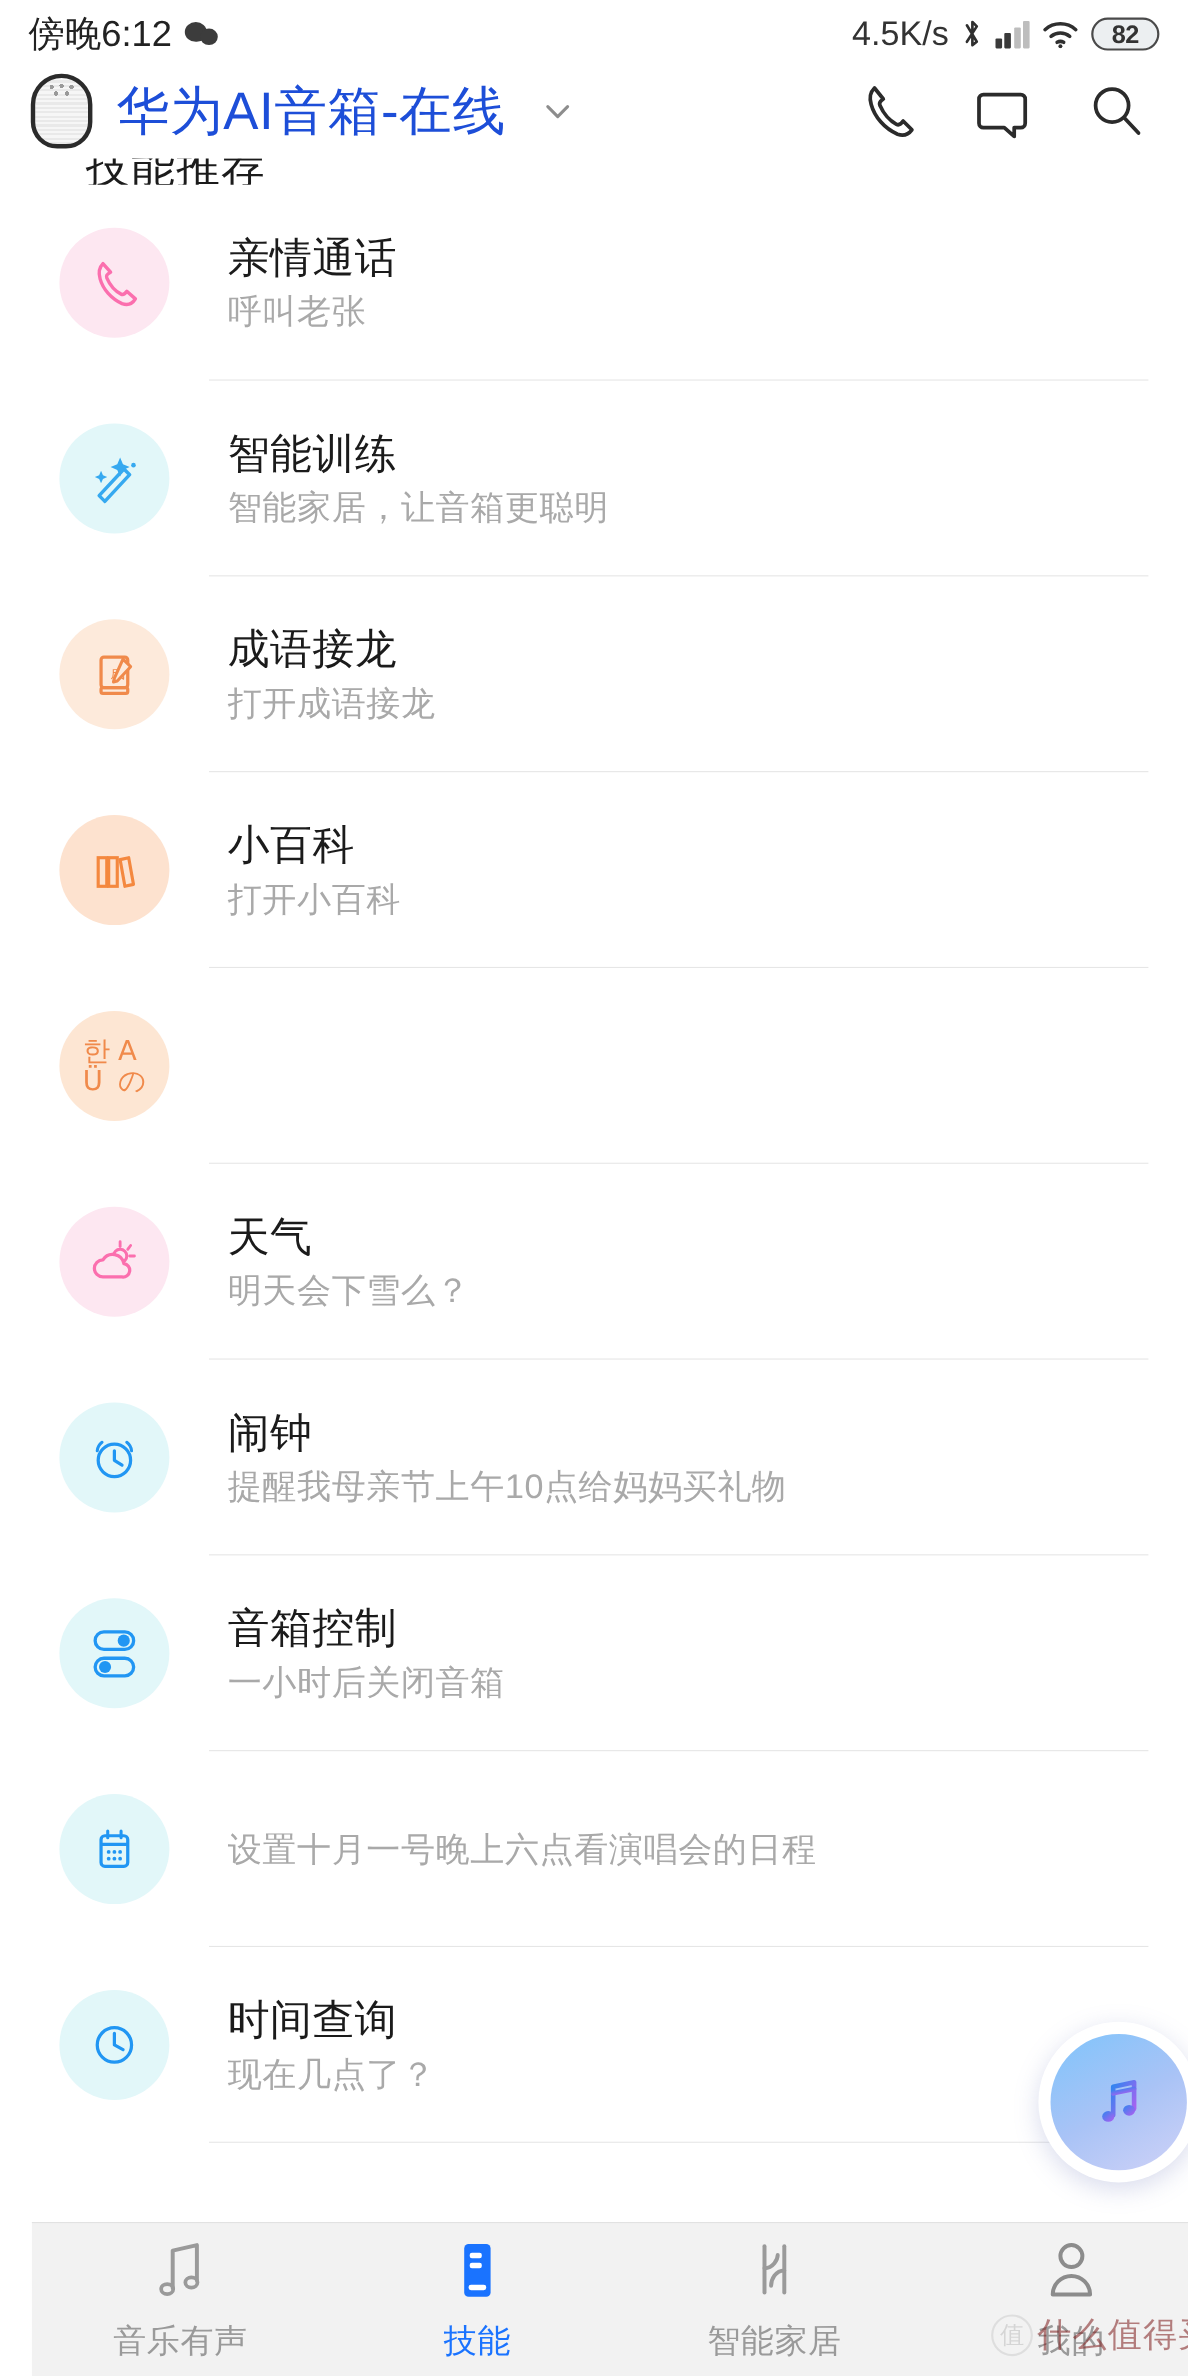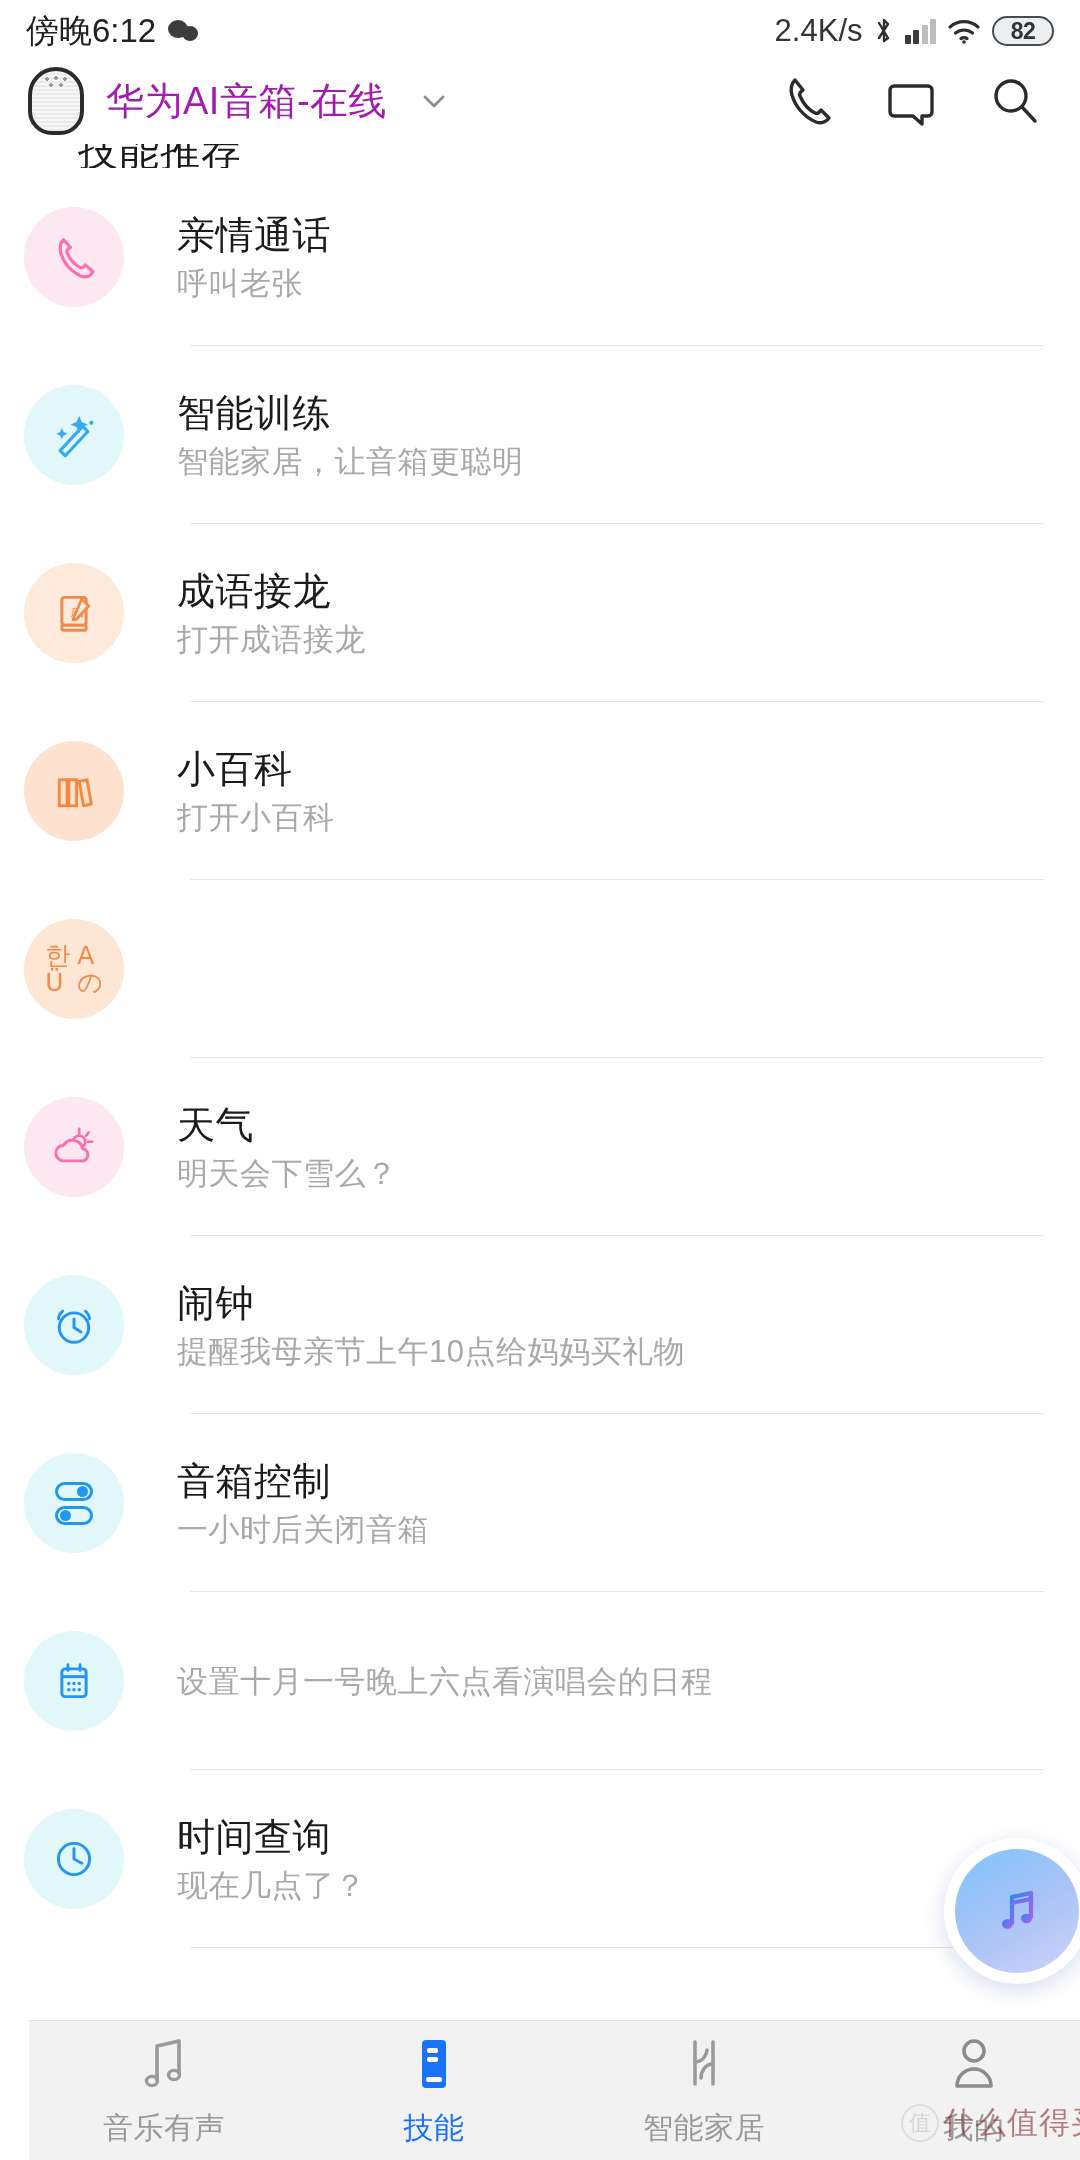--- a/index.html
+++ b/index.html
@@ -57,42 +57,42 @@
   .spk::before{
     content:""; position:absolute; top:5px; left:50%; transform:translateX(-50%);
     width:26px; height:12px;
     background:
       radial-gradient(circle 2px at 4px 3px,#9a9a9a 99%,transparent),
       radial-gradient(circle 2px at 13px 2px,#9a9a9a 99%,transparent),
       radial-gradient(circle 2px at 22px 3px,#9a9a9a 99%,transparent),
       radial-gradient(circle 2px at 8px 9px,#9a9a9a 99%,transparent),
       radial-gradient(circle 2px at 18px 9px,#9a9a9a 99%,transparent);
   }
-  .dev-name{ font-size:38px; color:#a21caf; letter-spacing:0.5px; white-space:nowrap; }
+  .dev-name{ font-size:48px; color:#1d4ed8; letter-spacing:0.5px; white-space:nowrap; }
   .chev{ width:30px; height:30px; margin-left:10px; }
   .hdr-actions{ display:flex; align-items:center; gap:46px; padding-right:8px; }
   .hicon{ width:58px; height:58px; display:flex; align-items:center; justify-content:center; }
 
   
   .sec-wrap{
     position:absolute; top:144px; left:0; width:1080px; height:24px;
     overflow:hidden;
     margin-left:44px;
   }
   .sec-title{
     position:absolute; top:-20px; left:34px;
     font-size:40px; color:#1b1b1b; letter-spacing:1px; white-space:nowrap;
   }
 
   
   .list{
     position:absolute; top:168px; left:0; width:1080px; height:1852px;
     overflow:hidden;
   }
-  .row{ position:relative; height:178px; display:flex; align-items:center; padding-left:24px; }
+  .row{ position:relative; height:178px; display:flex; align-items:center; padding-left:54px; }
   .row .sep{
     position:absolute; bottom:0; left:190px; right:36px; height:1.5px; background:#e6e6e6;
   }
   .row:last-child .sep{ left:190px; }
   .icon-badge{
     width:100px; height:100px; border-radius:50%;
     display:flex; align-items:center; justify-content:center; flex:0 0 auto;
   }
   .row-txt{ margin-left:53px; display:flex; flex-direction:column; gap:14px; }
   .row-title{ font-size:38px; color:#1b1b1b; line-height:1; letter-spacing:0.5px; }
@@ -164,21 +164,21 @@
 
   <div class="statusbar">
     <div class="sb-left">
       <span class="sb-time">傍晚6:12</span>
       <span class="sb-wechat">
         <i class="b1"></i>
           <i class="b2"></i>
       </span>
     </div>
     <div class="sb-right">
-      <span class="sb-net">2.4K/s</span>
+      <span class="sb-net">4.5K/s</span>
       <span class="bt-icon">
         <svg viewBox="0 0 20 30" width="20" height="30">
           <path d="M5 7 L14 22 L10 25 L10 4 L14 8 L5 22" fill="none" stroke="#2f2f2f" stroke-width="2.4" stroke-linejoin="round" stroke-linecap="round"></path>
         </svg>
       </span>
       <span class="sig">
         <span class="on"></span>
           <span class="on"></span>
           <span></span>
           <span></span>

